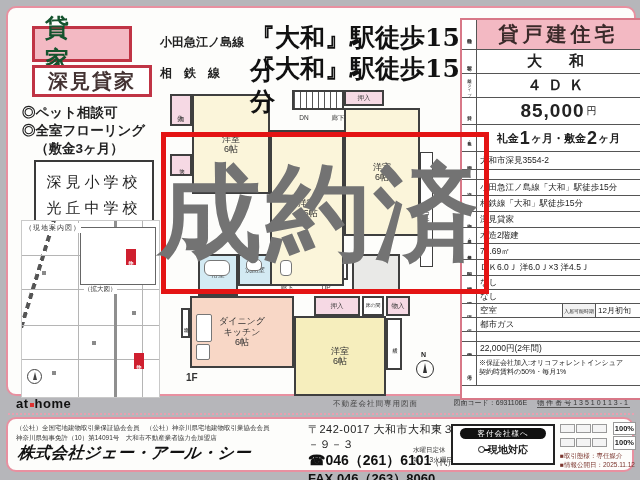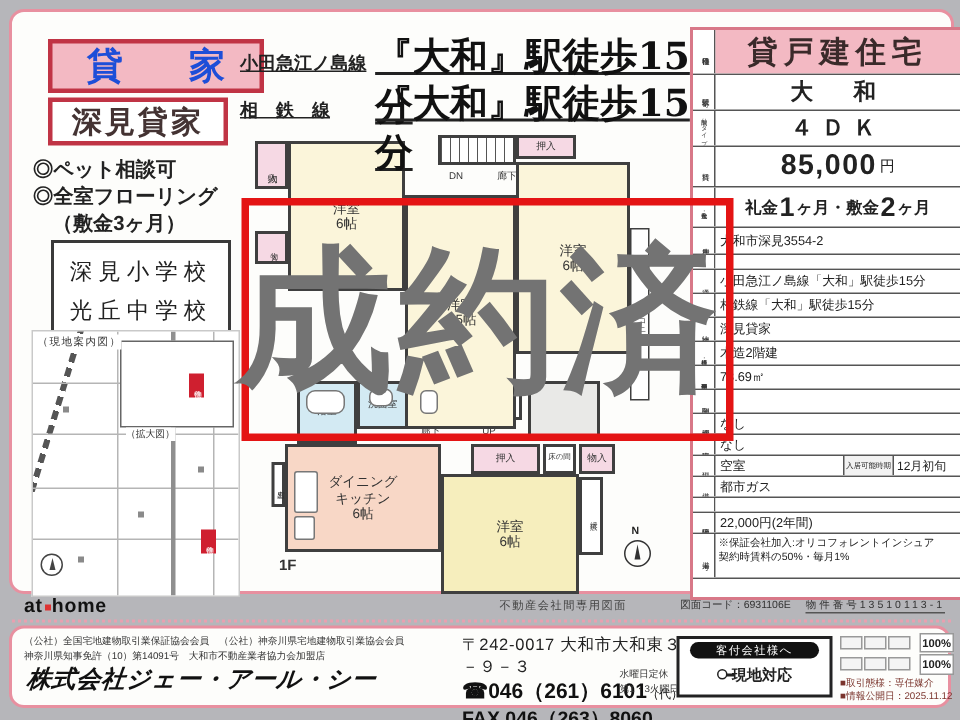--- a/index.html
+++ b/index.html
@@ -2,24 +2,24 @@
 <html><head>
 <meta charset="utf-8">
 <style>
   html,body{margin:0;padding:0;}
   body{width:640px;height:480px;background:#b6b6ba;position:relative;overflow:hidden;
        font-family:"Liberation Sans",sans-serif;color:#222;}
   
   .frame{position:absolute;left:6px;top:6px;width:626px;height:386px;background:#fdfdfb;
          border:2px solid #e890a0;border-radius:10px;}
   
-  .badge{position:absolute;left:24px;top:18px;width:144px;height:36px;background:#f3b9c3;
+  .badge{position:absolute;left:24px;top:18px;width:100px;height:36px;background:#f3b9c3;
          border:3px solid #c03445;display:flex;align-items:center;justify-content:center;
          font-family:"DejaVu Serif",serif;font-weight:900;font-size:24px;letter-spacing:10px;
-         color:#1d4ed8;padding-left:10px;box-sizing:border-box;}
+         color:#14532d;padding-left:10px;box-sizing:border-box;}
   .hname{position:absolute;left:24px;top:57px;width:120px;height:32px;background:#fff;
          border:3px solid #c03445;display:flex;align-items:center;justify-content:center;
          font-weight:900;font-size:20px;letter-spacing:2px;color:#433;box-sizing:border-box;}
   .features{position:absolute;left:14px;top:96px;font-weight:900;font-size:13.5px;line-height:1.35;color:#222;}
   .features .indent{padding-left:13px;}
   .schools{position:absolute;left:26px;top:152px;width:120px;border:2px solid #3a3a3a;
            padding:7px 4px;text-align:center;font-size:15px;letter-spacing:4px;line-height:1.7;
            color:#222;background:#fff;box-sizing:border-box;}
   
   .map{position:absolute;left:13px;top:212px;width:137px;height:176px;background:#fff;
@@ -35,21 +35,21 @@
   .enlarged{position:absolute;left:58px;top:6px;width:74px;height:56px;border:1px solid #666;background:#fff;}
   .enl-label{position:absolute;left:62px;top:64px;font-size:6.5px;color:#333;background:#fff;z-index:4;}
   .marker{position:absolute;width:10px;height:16px;background:#cf1f2f;color:#fff;font-size:5px;
           writing-mode:vertical-rl;text-align:center;line-height:10px;z-index:5;}
   .map-compass{position:absolute;left:5px;top:148px;width:13px;height:13px;border:1px solid #444;
                border-radius:50%;}
   .map-compass:after{content:"";position:absolute;left:5px;top:2px;width:0;height:0;
                border-left:2px solid transparent;border-right:2px solid transparent;border-bottom:8px solid #444;}
   .blob{position:absolute;width:4px;height:4px;background:#8a8a8a;}
   
-  .access{position:absolute;left:152px;top:13px;width:320px;z-index:3;text-decoration:underline;}
+  .access{position:absolute;left:152px;top:13px;width:320px;z-index:3;}
   .acc-row{display:flex;align-items:baseline;height:31px;}
   .acc-line{font-size:12px;font-weight:bold;width:92px;color:#222;}
   .acc-walk{font-family:"DejaVu Serif",serif;font-weight:900;font-size:25px;color:#111;letter-spacing:0px;}
   
   #floorplan{position:absolute;left:150px;top:78px;width:306px;height:316px;}
   .room{position:absolute;border:2px solid #3f3f3f;box-sizing:border-box;display:flex;
         align-items:center;justify-content:center;background:#fff;}
   .room.cream{background:#fbf5da;}
   .room.yellow{background:#f6eebd;}
   .room.dk{background:#f8d7c6;}
@@ -346,20 +346,21 @@
         <div class="prow left" style="height: 16px;">
           <div class="plab">
             <span class="vlab" style="font-size: 4px;">使用部分面積</span>
           </div>
           <div class="pval">73.69㎡</div>
         </div>
         <div class="prow left" style="height: 16px;">
           <div class="plab">
             <span class="vlab">間取内訳</span>
           </div>
+          <div class="pval">ＤＫ6.0Ｊ 洋6.0Ｊ×3 洋4.5Ｊ</div>
         </div>
         <div class="prow left" style="height: 14px;">
           <div class="plab">
             <span class="vlab">管理費等</span>
           </div>
           <div class="pval">なし</div>
         </div>
         <div class="prow left" style="height: 14px;">
           <div class="plab">
             <span class="vlab">駐車場</span>

